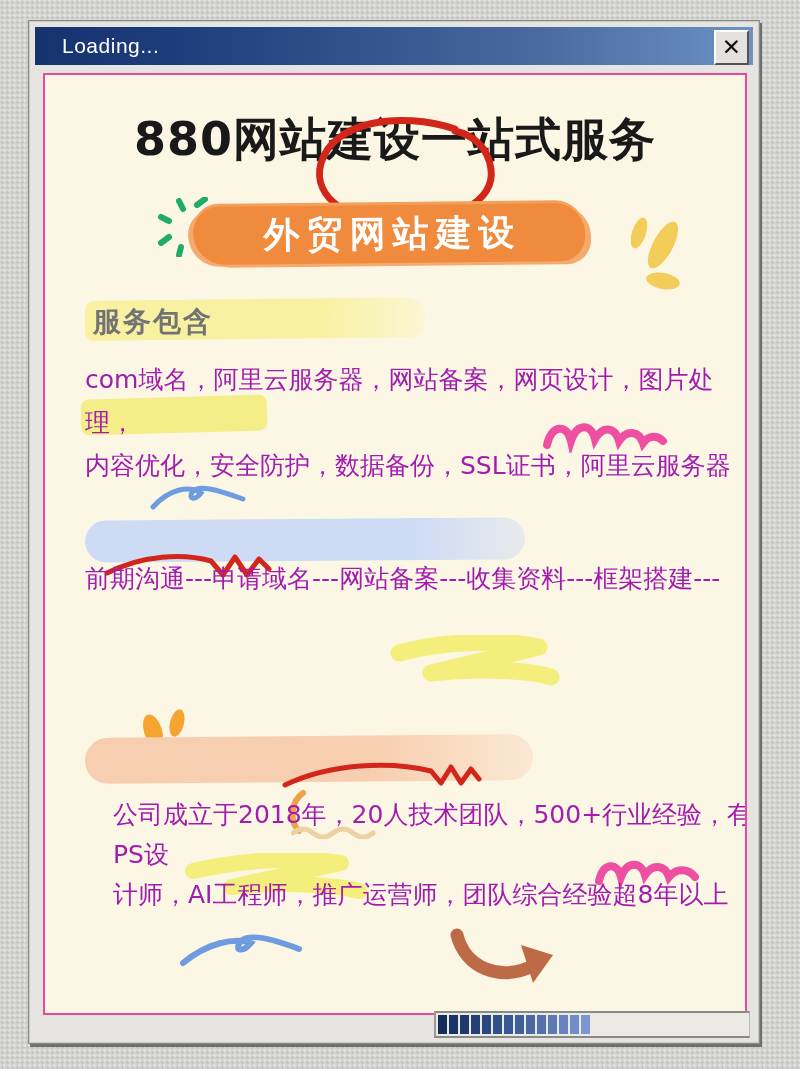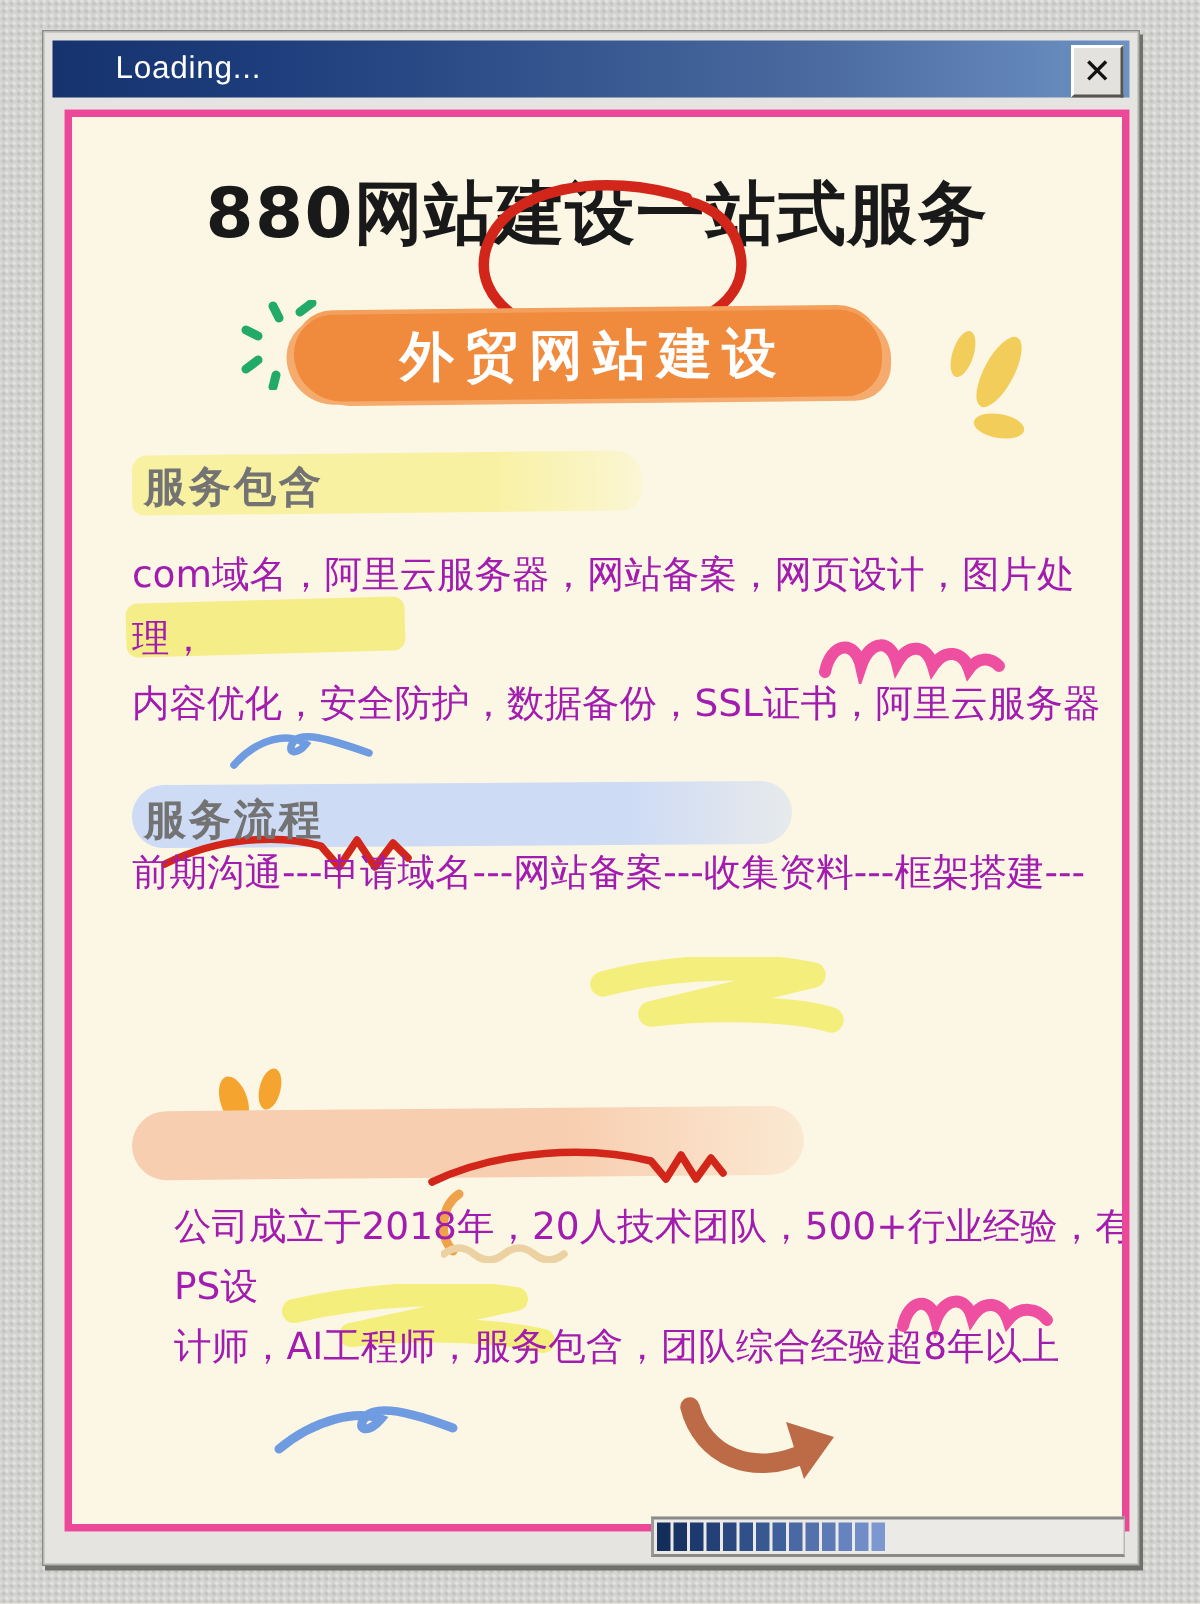--- a/index.html
+++ b/index.html
@@ -18,34 +18,34 @@
     position:absolute;left:28px;top:20px;width:730px;height:1022px;
     background:#e5e4e0;border:1px solid #8a8a86;
     box-shadow:2px 3px 0 #6f6f6b, 0 0 0 1px #c9c9c5 inset;
   }
   .titlebar{
     position:absolute;left:6px;top:6px;right:6px;height:38px;
     background:linear-gradient(to right,#16336e,#1d3d7c 20%,#49699f 70%,#6e92c4);
     display:flex;align-items:center;
   }
   .titlebar .title{
-    color:#ffffff;font-size:21px;letter-spacing:.5px;margin-left:42px;
+    color:#ffffff;font-size:21px;letter-spacing:.5px;margin-left:27px;
     font-family:"Liberation Sans",sans-serif;
   }
   .close-btn{
     position:absolute;right:4px;top:3px;width:31px;height:31px;
     background:#e3e2de;
     border-top:2px solid #ffffff;border-left:2px solid #ffffff;
     border-right:2px solid #55544f;border-bottom:2px solid #55544f;
     display:flex;align-items:center;justify-content:center;
     font-size:23px;font-weight:bold;color:#111;line-height:1;cursor:pointer;
   }
   .content{
     position:absolute;left:14px;top:52px;width:700px;height:938px;
-    background:#fcf7e5;border:5px solid #ec4899;overflow:hidden;
+    background:#fcf7e5;border:2px solid #ec4899;overflow:hidden;
   }
   .progress{
     position:absolute;left:405px;top:990px;width:316px;height:27px;
     background:#eceae6;
     border-top:2px solid #8a8a86;border-left:2px solid #9a9a96;
     border-bottom:2px solid #8a8a86;border-right:1px solid #b8b8b4;
     display:flex;align-items:center;padding:2px;box-sizing:border-box;gap:2px;
   }
   .progress .seg{width:9px;height:19px;flex:none;}
   
@@ -156,21 +156,20 @@
       </div>
       <svg class="doodle" style="left:498px;top:338px" width="126" height="40" viewBox="0 0 126 40">
         <path d="M4 32 C 8 12, 24 10, 28 28 C 34 10, 48 10, 52 26 C 60 12, 72 14, 76 28 C 84 16, 96 18, 100 30 C 106 22, 114 22, 120 28" fill="none" stroke="#ee4fa0" stroke-width="8" stroke-linecap="round"></path>
       </svg>
 
       <svg class="doodle" style="left:104px;top:408px" width="100" height="34" viewBox="0 0 100 34">
         <path d="M4 24 C 20 6, 40 2, 52 10 C 46 18, 38 16, 44 8 C 50 2, 66 6, 94 16" fill="none" stroke="#6f9be0" stroke-width="5" stroke-linecap="round"></path>
       </svg>
 
       <div class="hl hl-blue"></div>
-      <div class="sec-heading h2">服务流程</div>
       <svg class="doodle" style="left:58px;top:476px" width="190" height="30" viewBox="0 0 190 30">
         <path d="M4 22 C 40 4, 80 2, 108 10 L 120 24 L 132 6 L 144 24 L 156 8 L 166 18" fill="none" stroke="#d3261a" stroke-width="5" stroke-linecap="round" stroke-linejoin="round"></path>
       </svg>
       <div class="sec-body b2">
         <div>前期沟通---申请域名---网站备案---收集资料---框架搭建---</div>
       </div>
       <svg class="doodle" style="left:338px;top:560px" width="190" height="60" viewBox="0 0 190 60">
         <path d="M16 18 C 60 6, 120 4, 156 12 L 48 38 C 100 32, 150 36, 168 42" fill="none" stroke="#f4ef7c" stroke-width="17" stroke-linecap="round" stroke-linejoin="round"></path>
       </svg>
 
@@ -180,21 +179,21 @@
           <ellipse cx="46" cy="26" rx="7" ry="14" transform="rotate(14 46 26)"></ellipse>
         </g>
       </svg>
 
       <div class="hl hl-peach"></div>
       <svg class="doodle" style="left:236px;top:682px" width="210" height="34" viewBox="0 0 210 34">
         <path d="M4 28 C 50 6, 110 4, 150 14 L 160 26 L 170 10 L 180 26 L 190 12 L 198 22" fill="none" stroke="#d3261a" stroke-width="5" stroke-linecap="round" stroke-linejoin="round"></path>
       </svg>
       <div class="sec-body b3">
         <div>公司成立于2018年，20人技术团队，500+行业经验，有PS设</div>
-        <div>计师，AI工程师，服务包含，团队综合经验超8年以上</div>
+        <div>计师，AI工程师，推广运营师，团队综合经验超8年以上</div>
       </div>
       <svg class="doodle" style="left:238px;top:714px" width="30" height="46" viewBox="0 0 30 46">
         <path d="M20 4 C 8 12, 6 32, 16 42" fill="none" stroke="#f0a24a" stroke-width="6" stroke-linecap="round"></path>
       </svg>
       <svg class="doodle" style="left:246px;top:748px" width="96" height="16" viewBox="0 0 96 16">
         <path d="M2 10 Q 12 2 22 10 T 42 10 T 62 10 T 82 10" fill="none" stroke="#ecd2a2" stroke-width="5" stroke-linecap="round"></path>
       </svg>
       <svg class="doodle" style="left:550px;top:776px" width="112" height="38" viewBox="0 0 112 38">
         <path d="M4 30 C 8 12, 22 10, 26 26 C 32 10, 46 10, 50 24 C 58 12, 70 14, 74 26 C 82 16, 94 18, 100 26" fill="none" stroke="#ee4fa0" stroke-width="8" stroke-linecap="round"></path>
       </svg>

